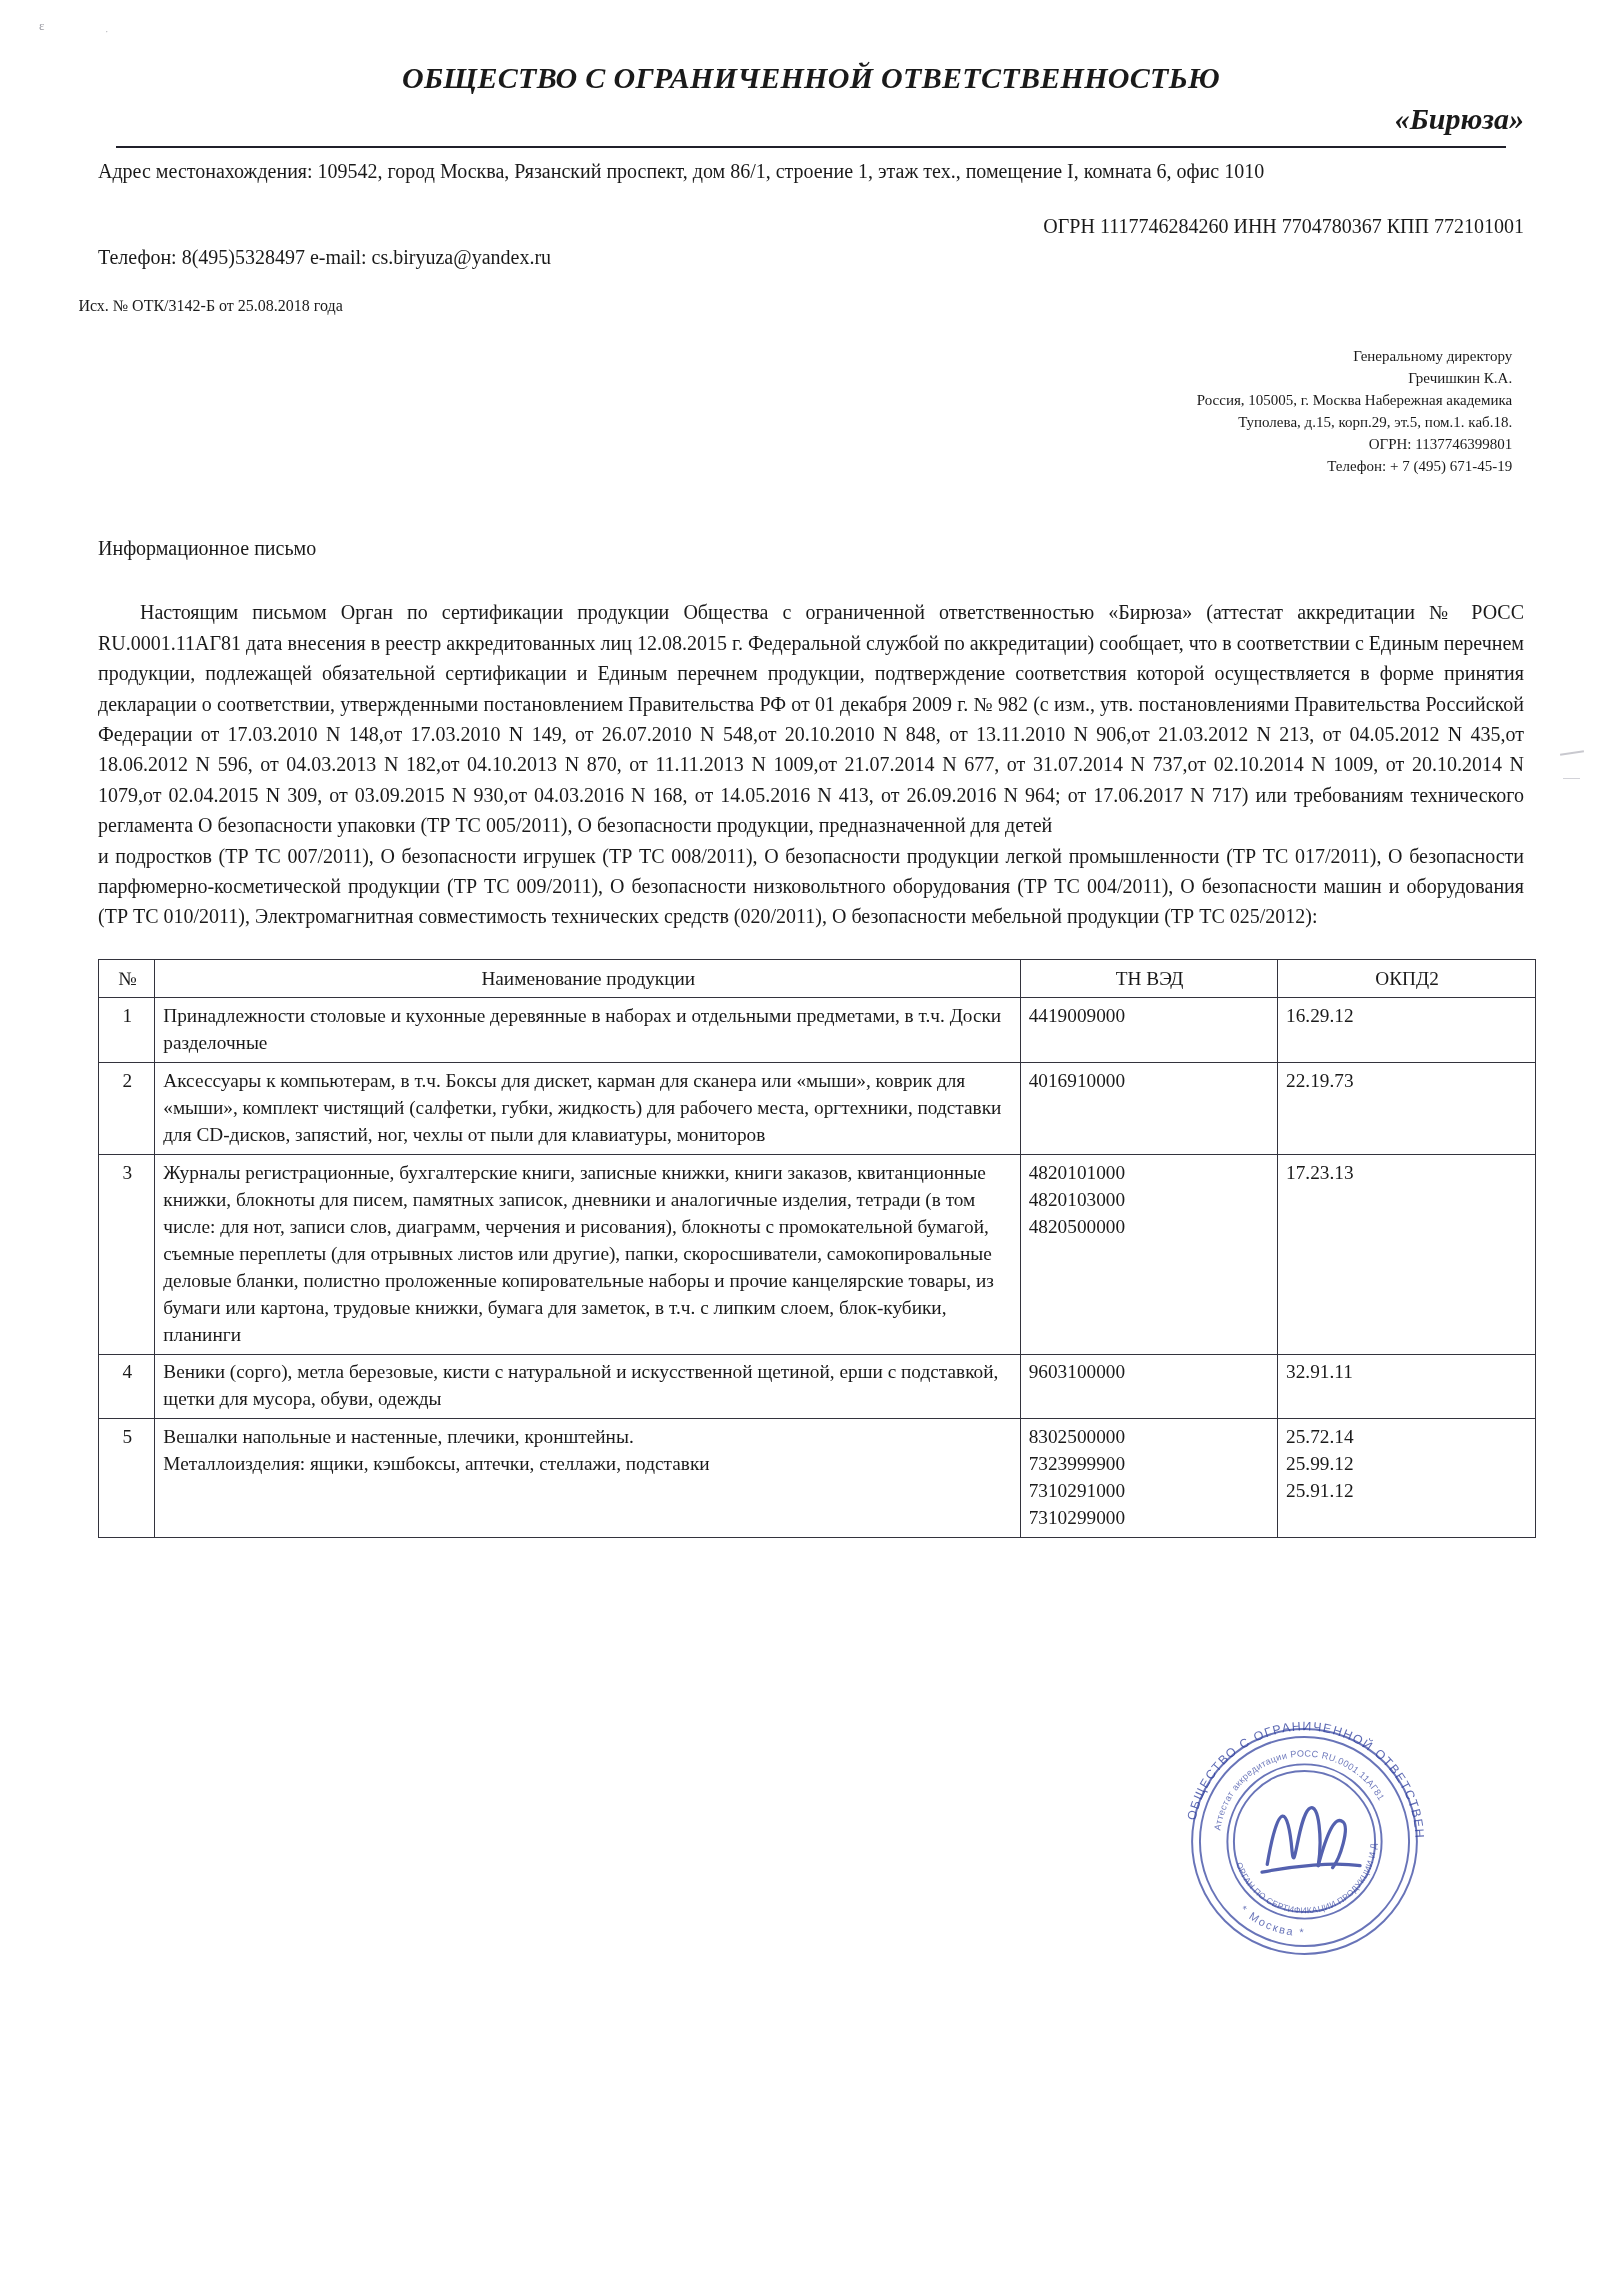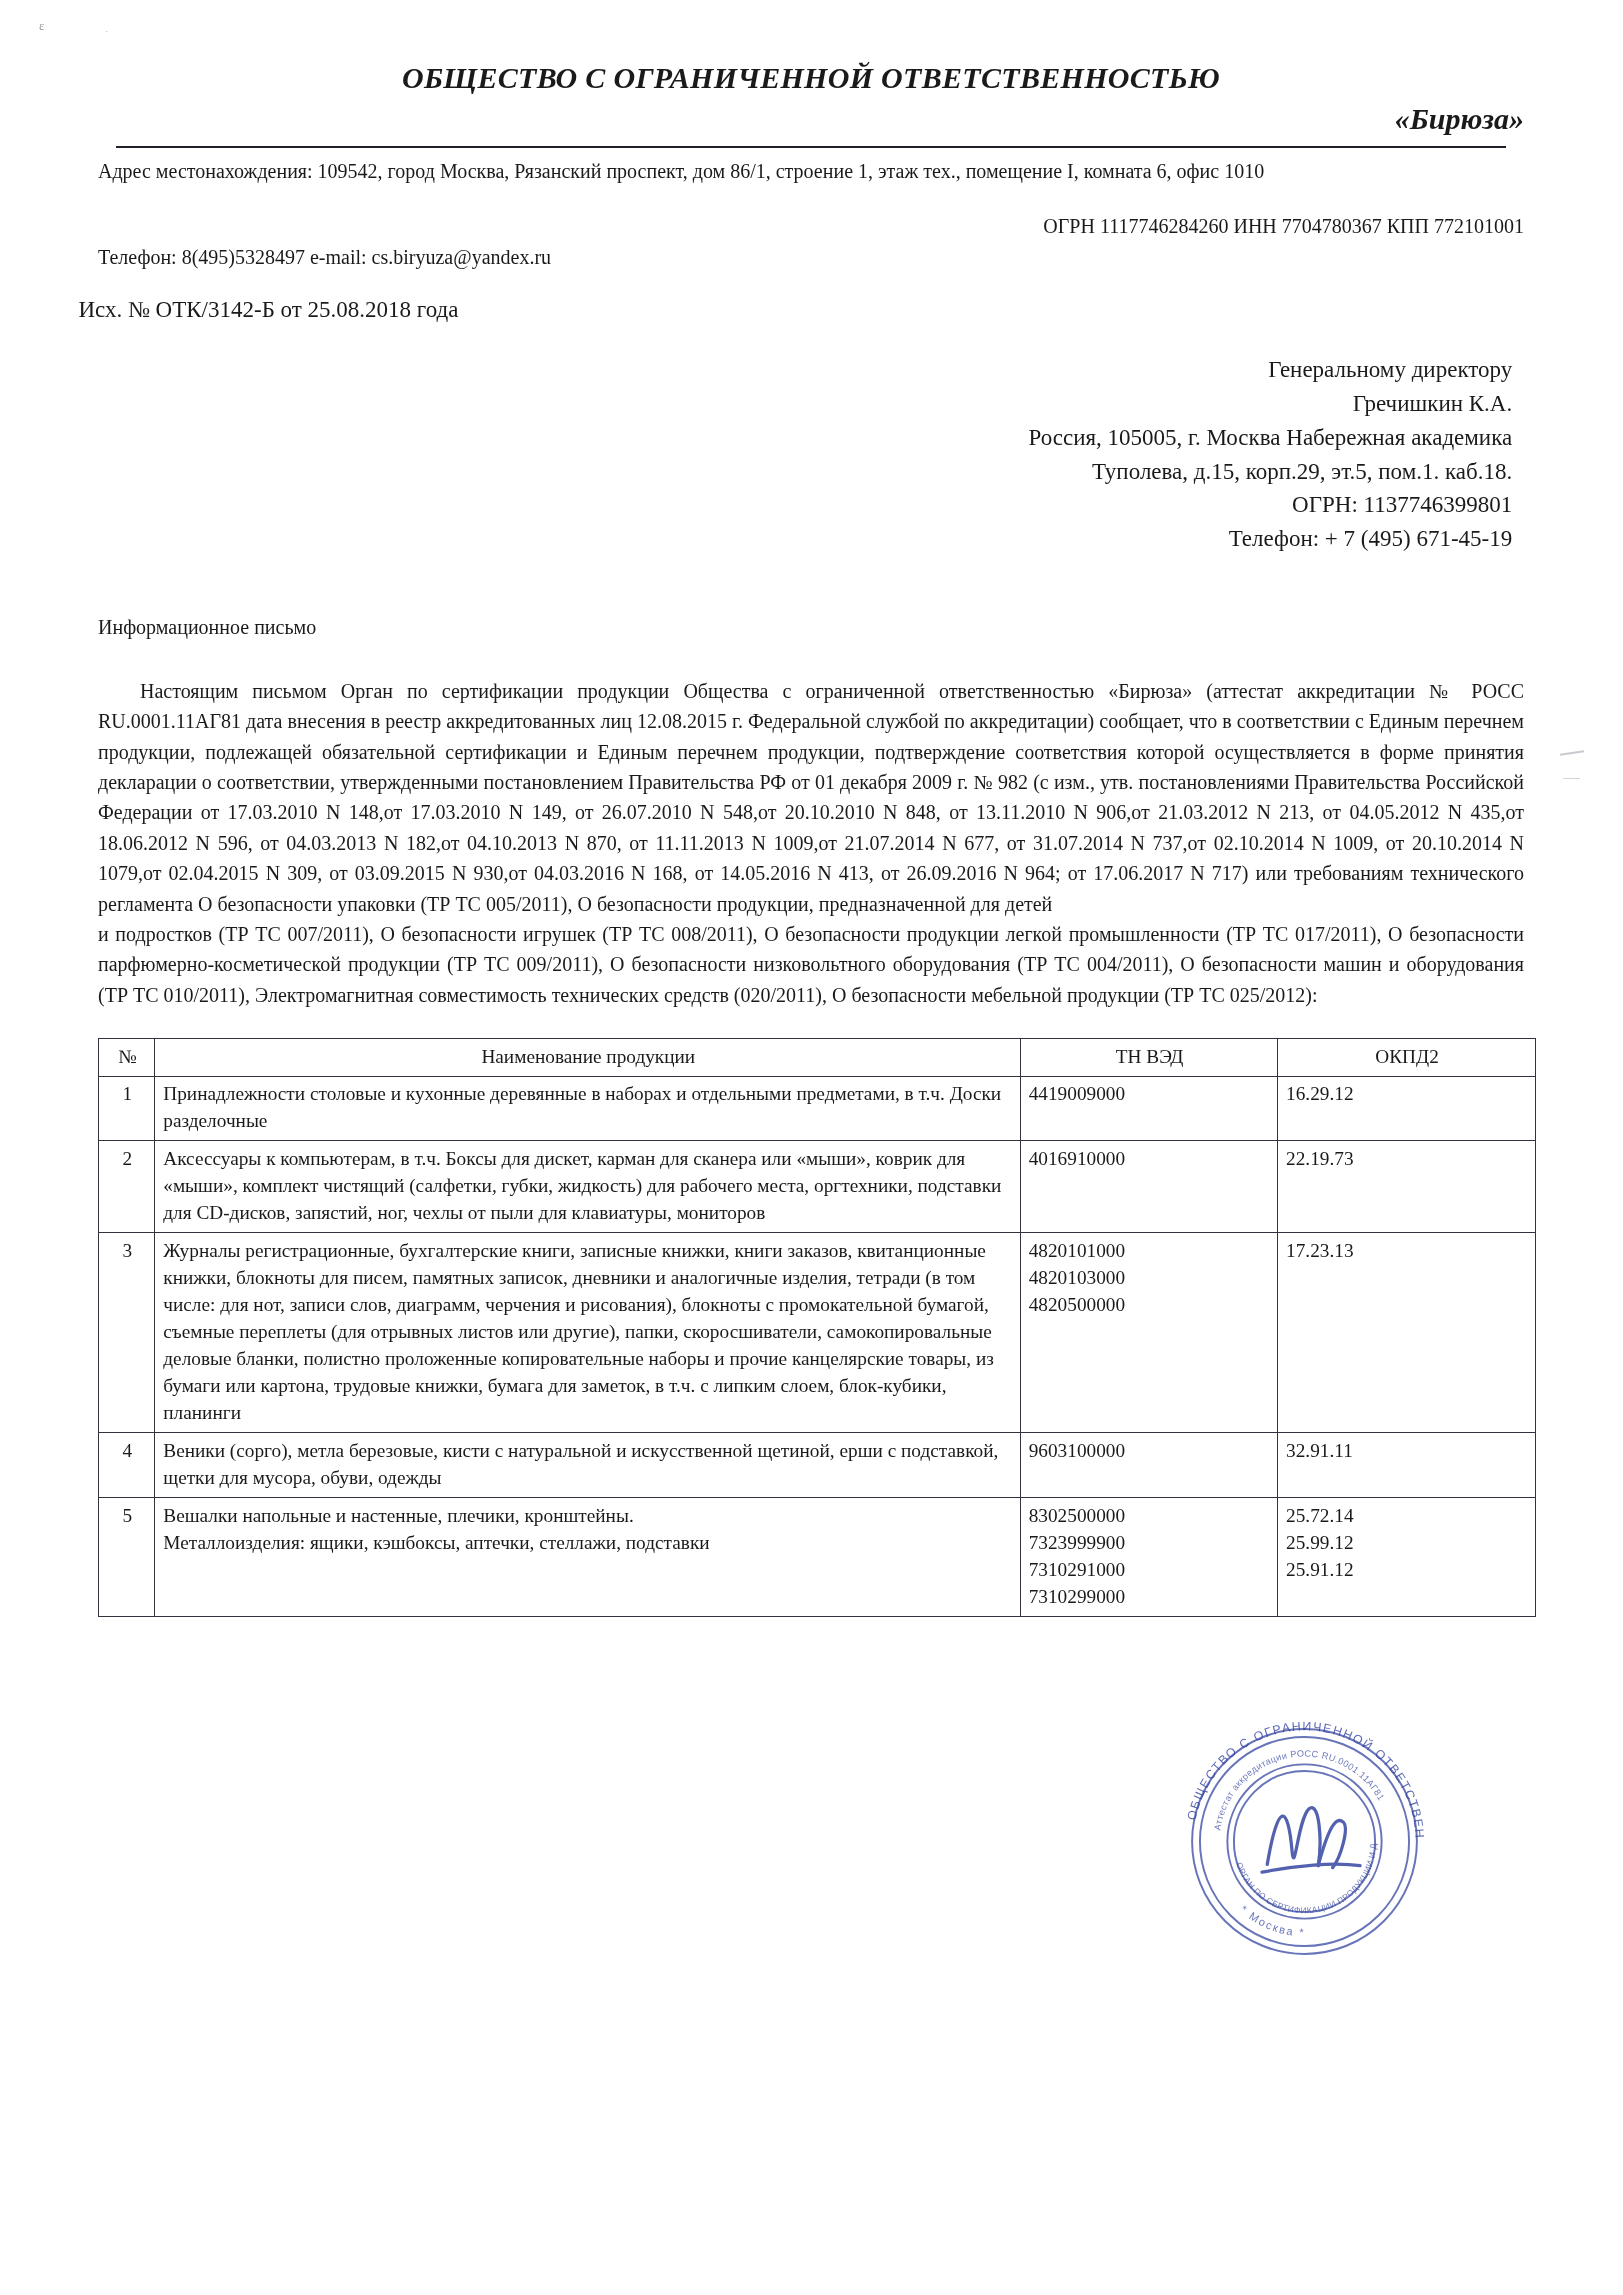--- a/index.html
+++ b/index.html
@@ -56,29 +56,29 @@
     line-height: 1.42;
     margin-top: 9.2px;
   }
   .reg-block {
     text-align: right;
     font-size: 20px;
     line-height: 1.42;
     margin-top: 26px;
   }
   .outgoing {
-    font-size: 23px;
+    font-size: 16px;
     margin-top: 26px;
     margin-left: -19.6px;
   }
   
   .addressee {
     margin-top: 30px;
     text-align: right;
-    font-size: 23px;
+    font-size: 15px;
     line-height: 1.47;
     padding-right: 11.8px;
   }
   
   .letter-title {
     text-align: left;
     font-size: 20px;
     margin-top: 60px;
   }
   

